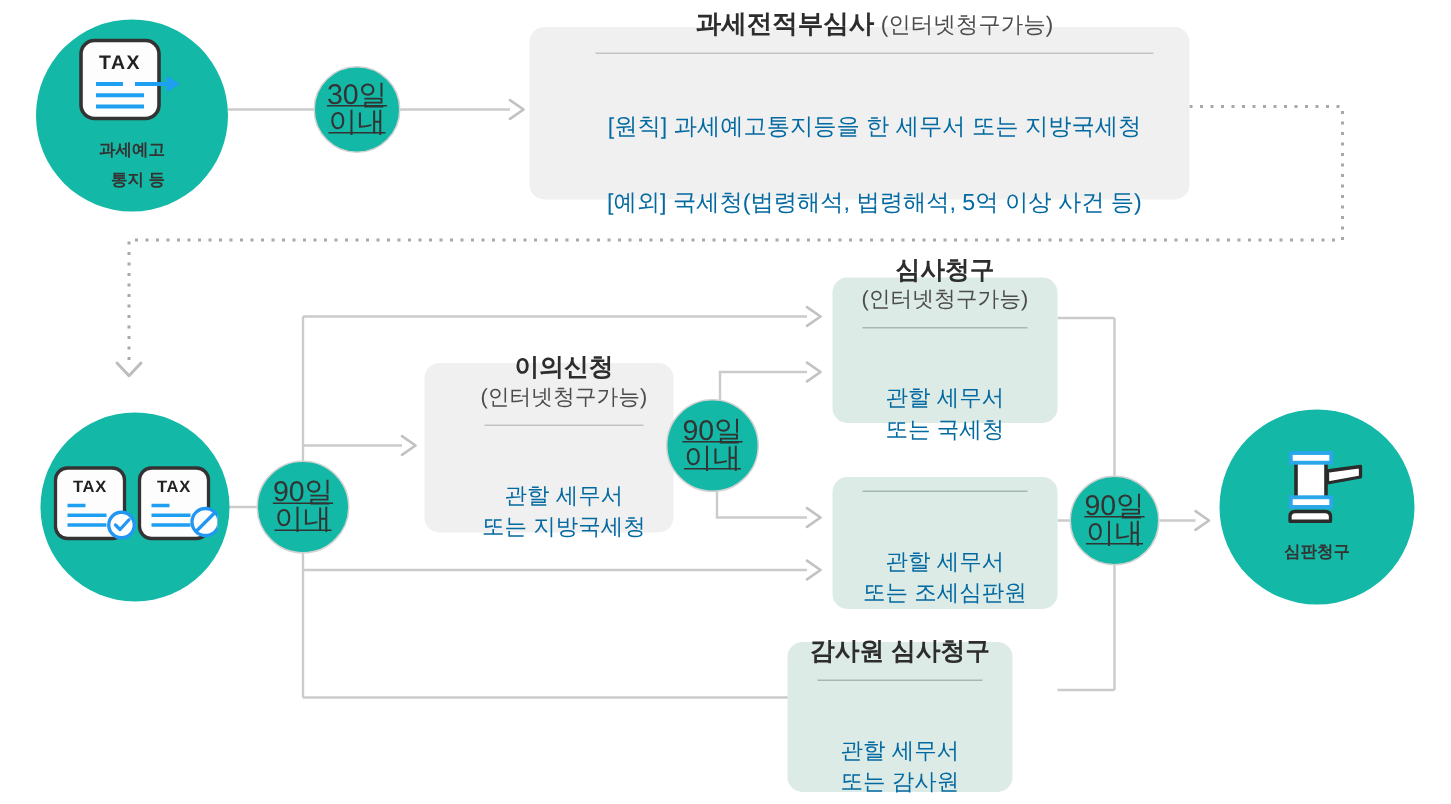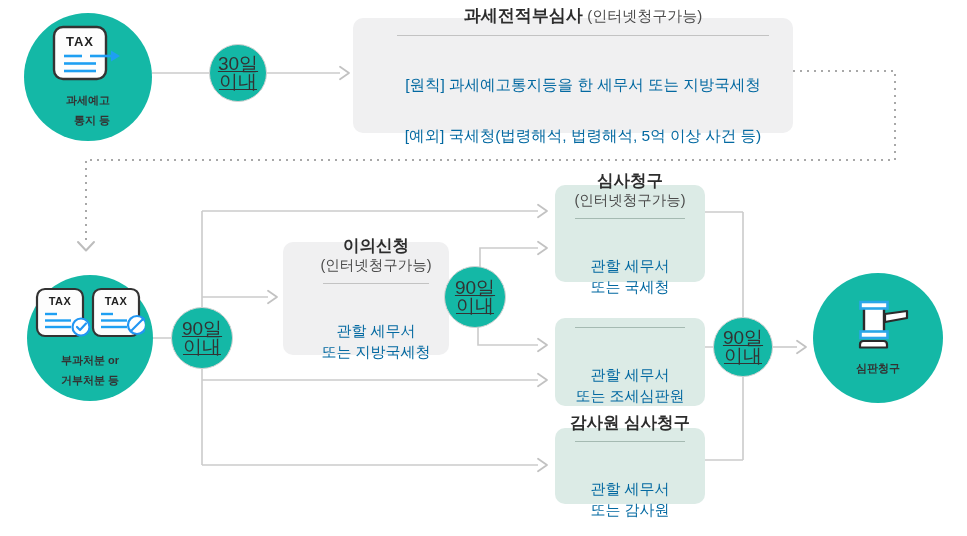--- a/index.html
+++ b/index.html
@@ -113,22 +113,20 @@
       <g transform="translate(56,0)">
         <rect x="2" y="2" width="46" height="47" rx="8" fill="#fdfdfd" stroke="#333" stroke-width="2.2"></rect>
         <text x="25" y="18" text-anchor="middle" font-size="11" font-weight="bold" fill="#222" letter-spacing="0.5" font-family="Liberation Sans, sans-serif">TAX</text>
         <path d="M10,27 H22" stroke="#1e9ff2" stroke-width="2.4"></path>
         <path d="M10,33.5 H36" stroke="#1e9ff2" stroke-width="2.4"></path>
         <path d="M10,40 H36" stroke="#1e9ff2" stroke-width="2.4"></path>
         <circle cx="46" cy="38" r="9" fill="#fff" stroke="#2196f3" stroke-width="2.2"></circle>
         <path d="M40.5,43.5 L51.5,32.5" fill="none" stroke="#2196f3" stroke-width="2.2" stroke-linecap="round"></path>
       </g>
     </svg>
-    <div class="clabel">부과처분 or
-거부처분 등</div>
   </div>
 
   <div class="daycircle" style="left:171px;top:307px;width:62px;height:62px">90일
 이내</div>
 
   <div class="panel gbox" style="left:283px;top:242px;width:166px;height:113px">
     <div class="panel-title">이의신청</div>
     <div class="panel-sub">(인터넷청구가능)</div>
     <div class="divider"></div>
     <div class="panel-body">관할 세무서
@@ -145,21 +143,21 @@
     <div class="panel-body">관할 세무서
 또는 국세청</div>
   </div>
 
   <div class="panel mbox" style="left:555px;top:318px;width:150px;height:88px">
     <div class="divider"></div>
     <div class="panel-body">관할 세무서
 또는 조세심판원</div>
   </div>
 
-  <div class="panel mbox" style="left:555px;top:428px;width:150px;height:76px">
+  <div class="panel mbox" style="left:525px;top:428px;width:150px;height:100px">
     <div class="panel-title">감사원 심사청구</div>
     <div class="divider"></div>
     <div class="panel-body">관할 세무서
 또는 감사원</div>
   </div>
 
   <div class="daycircle" style="left:713px;top:317px;width:60px;height:60px">90일
 이내</div>
 
   <div class="bigcircle" style="left:813px;top:273px;width:130px;height:130px">

